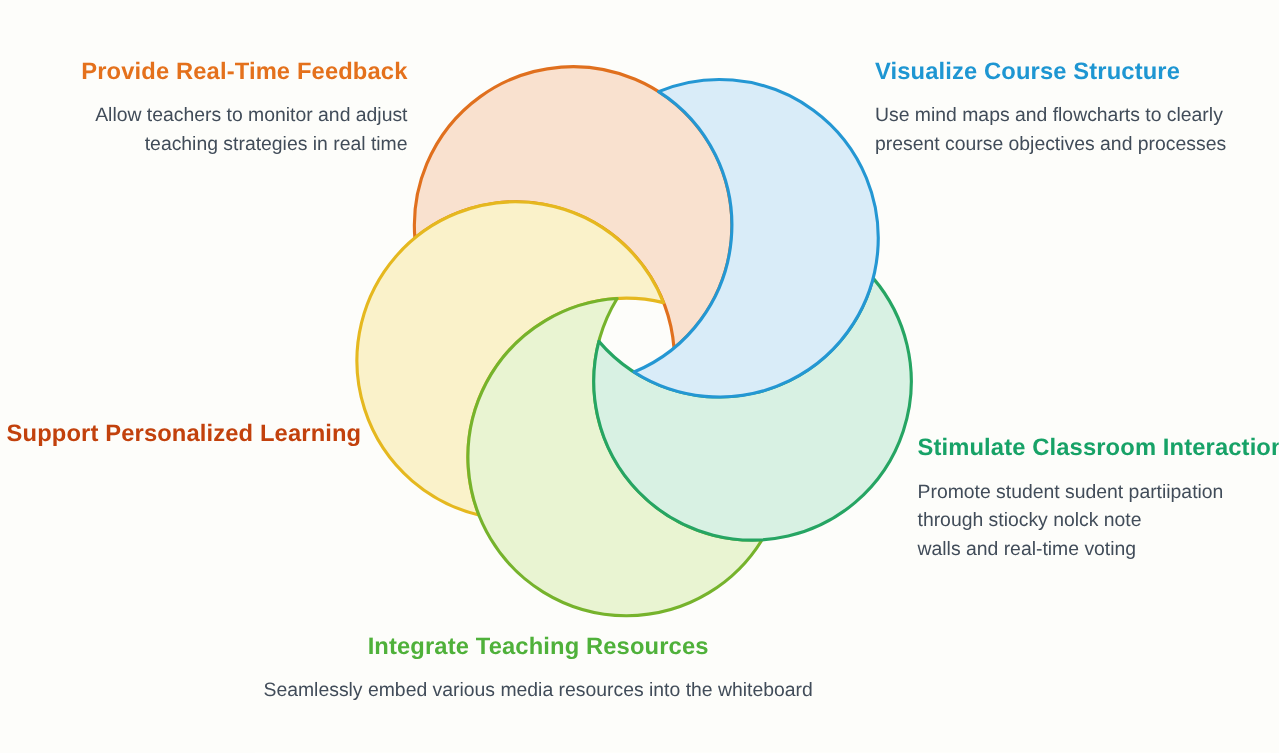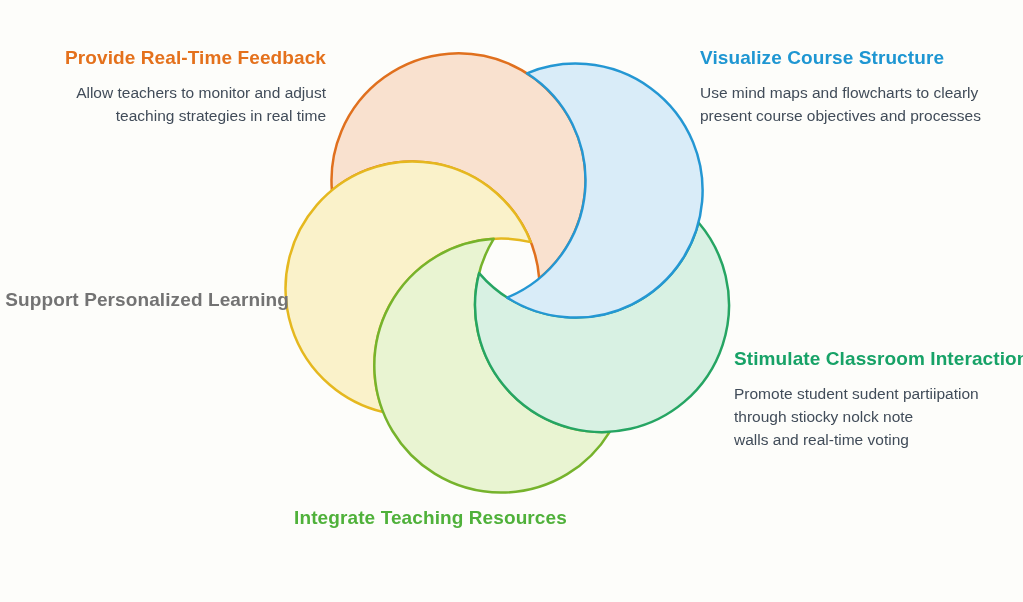--- a/index.html
+++ b/index.html
@@ -56,27 +56,28 @@
 teaching strategies in real time</p>
   </div>
 
   <div class="section" id="sec-visualize">
     <h2 style="color: rgb(30, 150, 210);">Visualize Course Structure</h2>
     <p>Use mind maps and flowcharts to clearly
 present course objectives and processes</p>
   </div>
 
   <div class="section" id="sec-support">
-    <h2 style="color: #737373;">Support Personalized Learning</h2>
+    <h2 style="color: #c2410c; margin-top: 48px;">Support Personalized Learning</h2>
   </div>
 
   <div class="section" id="sec-stimulate">
     <h2 style="color: rgb(23, 162, 103);">Stimulate Classroom Interaction</h2>
     <p>Promote student sudent partiipation
 through stiocky nolck note
 walls and real-time voting</p>
   </div>
 
   <div class="section" id="sec-integrate">
     <h2 style="color: rgb(79, 177, 58);">Integrate Teaching Resources</h2>
+    <p>Seamlessly embed various media resources into the whiteboard</p>
   </div>
 
 </div>
 
 </body></html>

